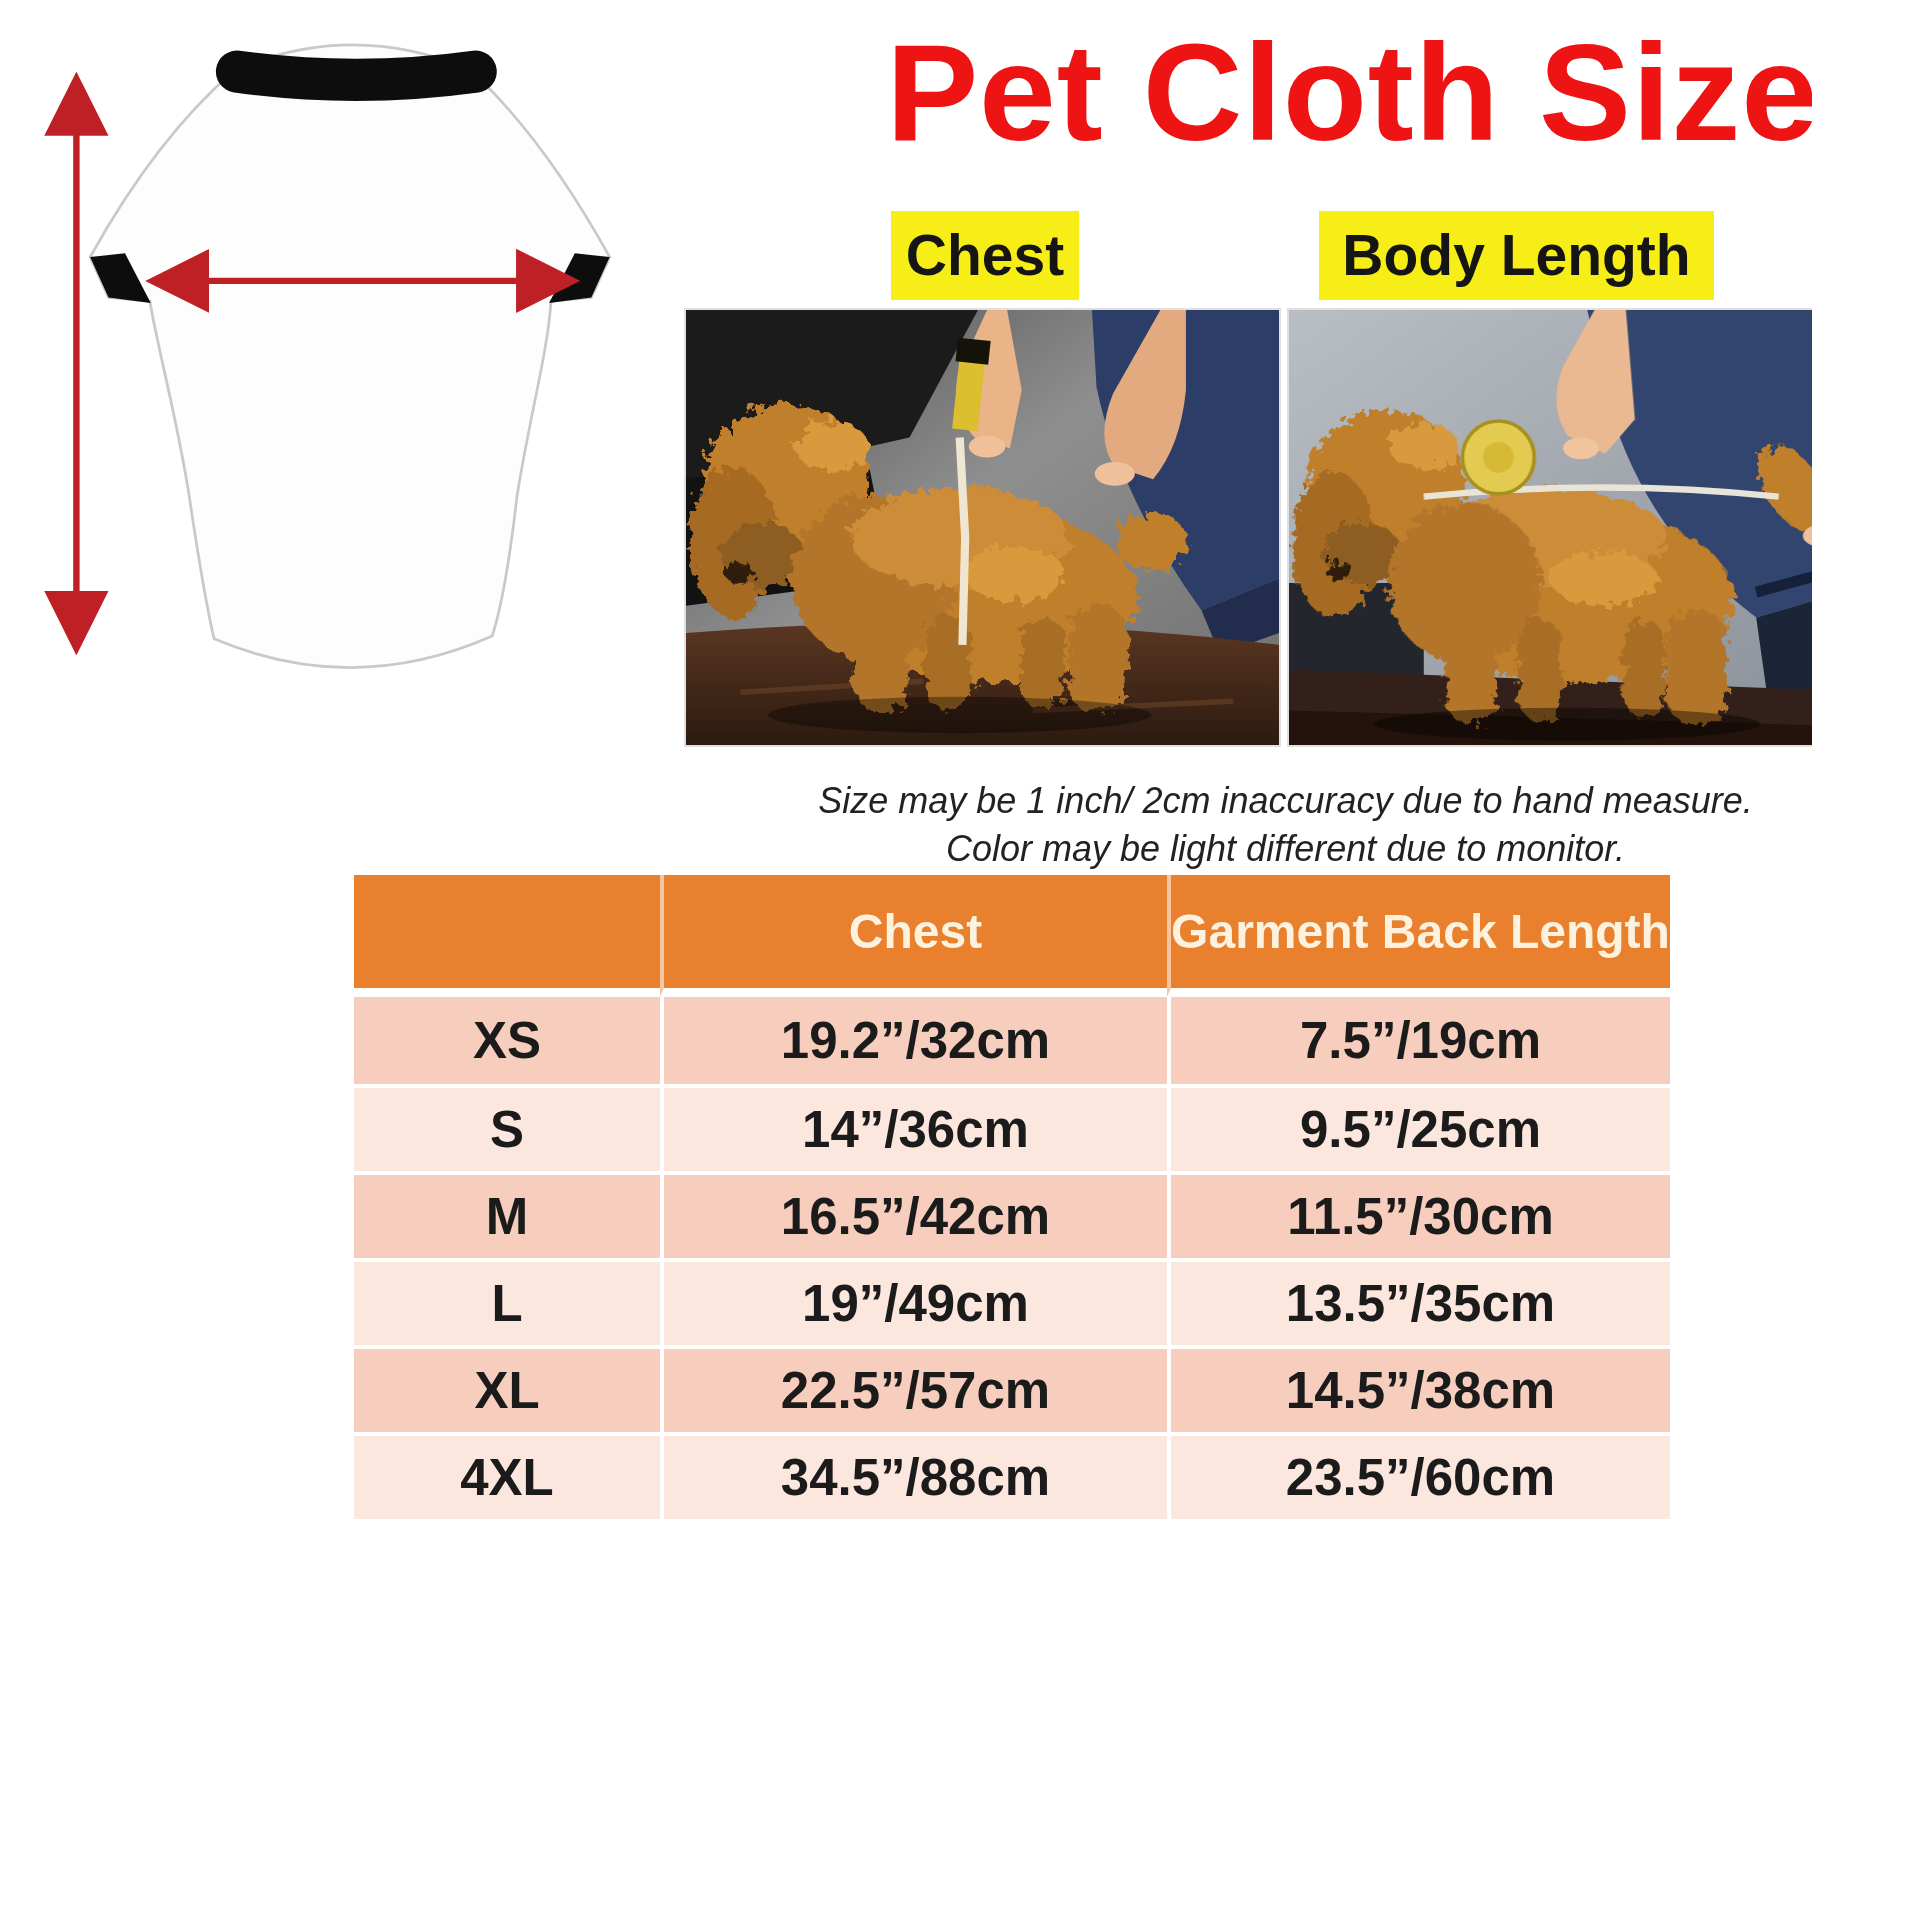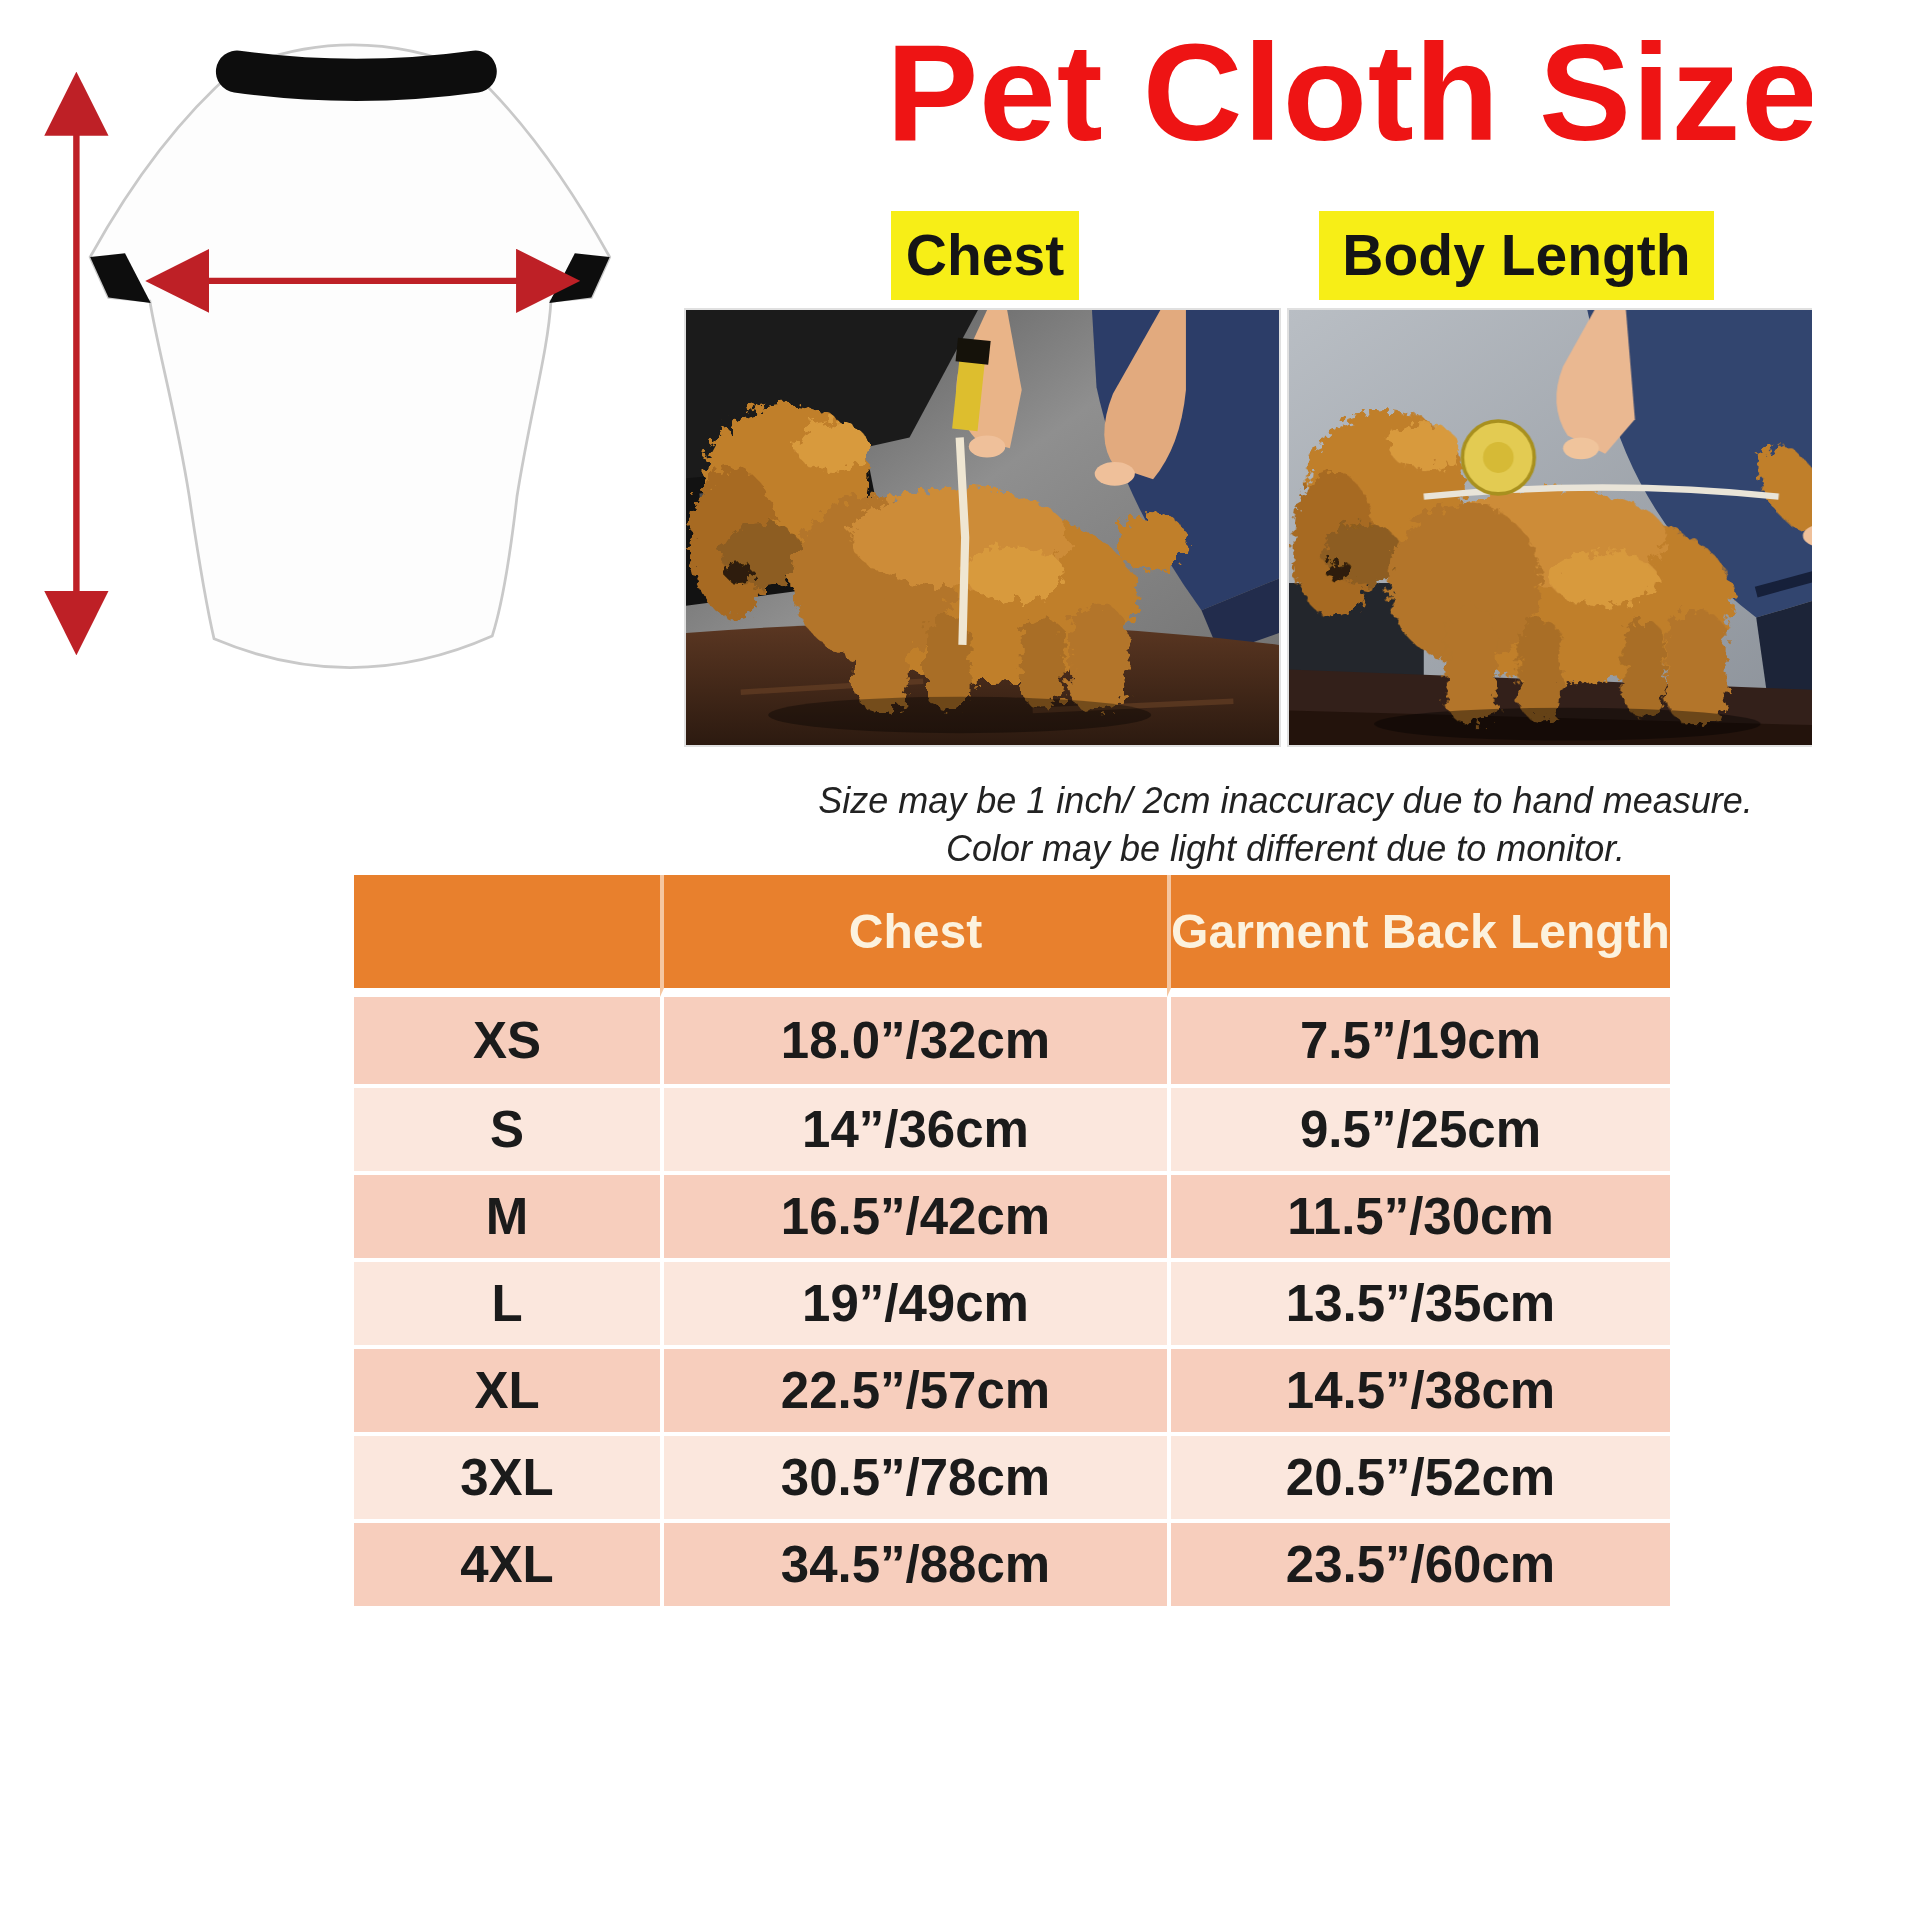--- a/index.html
+++ b/index.html
@@ -210,21 +210,21 @@
     <thead>
       <tr>
         <th></th>
         <th>Chest</th>
         <th>Garment Back Length</th>
       </tr>
     </thead>
     <tbody>
       <tr>
         <td>XS</td>
-        <td>18.0”/32cm</td>
+        <td>19.2”/32cm</td>
         <td>7.5”/19cm</td>
       </tr>
       <tr>
         <td>S</td>
         <td>14”/36cm</td>
         <td>9.5”/25cm</td>
       </tr>
       <tr>
         <td>M</td>
         <td>16.5”/42cm</td>
@@ -234,25 +234,20 @@
         <td>L</td>
         <td>19”/49cm</td>
         <td>13.5”/35cm</td>
       </tr>
       <tr>
         <td>XL</td>
         <td>22.5”/57cm</td>
         <td>14.5”/38cm</td>
       </tr>
       <tr>
-        <td>3XL</td>
-        <td>30.5”/78cm</td>
-        <td>20.5”/52cm</td>
-      </tr>
-      <tr>
         <td>4XL</td>
         <td>34.5”/88cm</td>
         <td>23.5”/60cm</td>
       </tr>
     </tbody>
   </table>
 
 </div>
 
 

